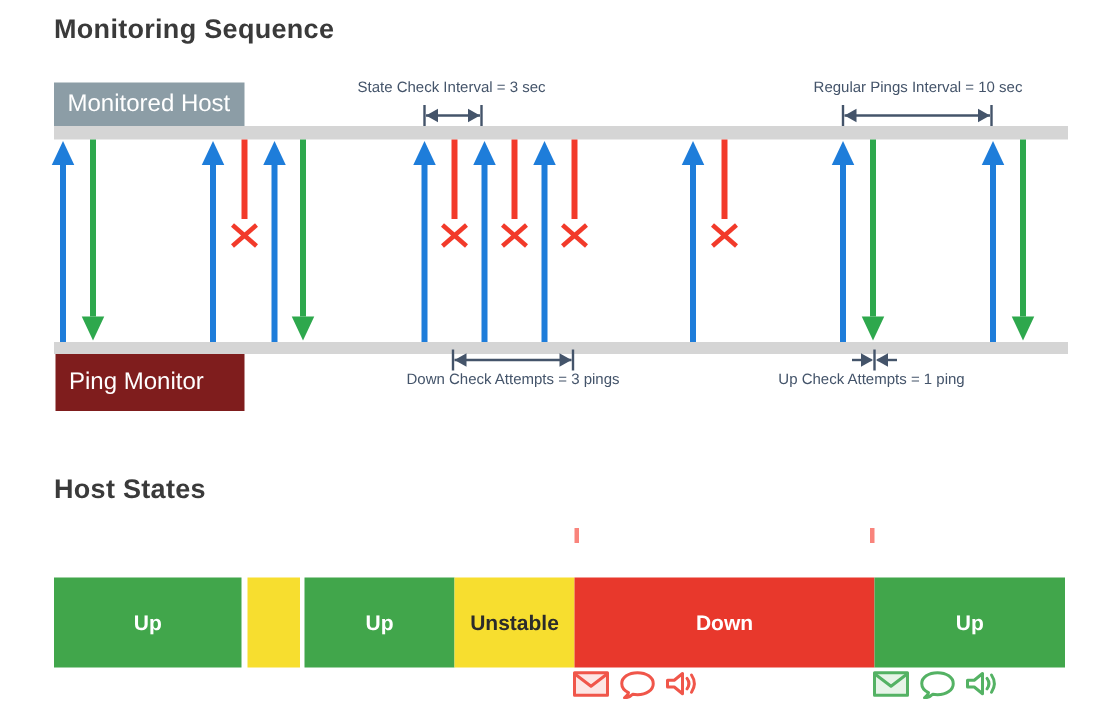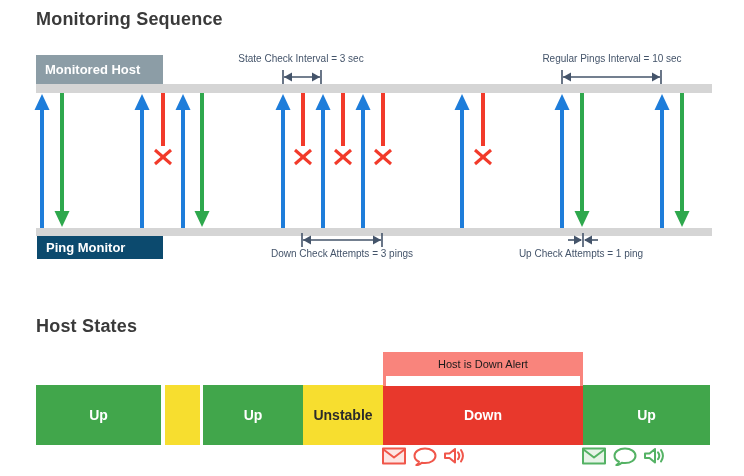--- a/index.html
+++ b/index.html
@@ -10,25 +10,25 @@
   .title{
     position:absolute;left:36px;font-size:18px;font-weight:700;color:#3a3a3a;
     white-space:nowrap;letter-spacing:.2px;
   }
   #seq-title{top:9px;}
   #states-title{top:316px;}
   .timeline-bar{position:absolute;left:36px;width:676px;background:#d5d5d5;}
   #top-bar{top:84px;height:9px;}
   #bottom-bar{top:228px;height:8px;}
   .endpoint-box{
-    position:absolute;color:#fff;font-size:13px;display:flex;align-items:center;
-    padding-left:9px;box-sizing:border-box;white-space:nowrap;font-weight:bold;
+    position:absolute;color:#fff;font-size:16px;display:flex;align-items:center;
+    padding-left:9px;box-sizing:border-box;white-space:nowrap;
   }
   #host-box{left:36px;top:55px;width:127px;height:29px;background:#8c9da6;}
-  #monitor-box{left:37px;top:236px;width:126px;height:23px;background:#0c4a6e;}
+  #monitor-box{left:37px;top:236px;width:126px;height:38px;background:#7f1d1d;}
   #arrow-layer{position:absolute;left:0;top:0;pointer-events:none;}
   .anno{
     position:absolute;transform:translateX(-50%);font-size:10px;color:#44546a;
     white-space:nowrap;
   }
   #states-bar{position:absolute;left:0;top:385px;width:744px;height:56px;}
   .segment{
     position:absolute;top:0;height:60px;display:flex;align-items:center;justify-content:center;
     font-size:14px;font-weight:700;color:#fff;
   }
@@ -179,21 +179,20 @@
   <div id="states-bar">
       <div class="segment up" style="left: 36px; width: 125px; background: rgb(65, 166, 75);">Up</div>
       <div class="segment unstable" style="left: 165px; width: 35px; background: rgb(247, 222, 47);"></div>
       <div class="segment up" style="left: 203px; width: 100px; background: rgb(65, 166, 75);">Up</div>
       <div class="segment unstable" style="left: 303px; width: 80px; background: rgb(247, 222, 47);">Unstable</div>
       <div class="segment down" style="left: 383px; width: 200px; background: rgb(232, 56, 44);">Down</div>
       <div class="segment up" style="left: 583px; width: 127px; background: rgb(65, 166, 75);">Up</div>
     </div>
 
   <div id="alert-banner">
-    <div id="alert-head">Host is Down Alert</div>
     <div id="alert-strip"></div>
   </div>
 
   <div class="icon-row" id="icons-down">
     <svg class="ic ic-red" width="26" height="20" viewBox="0 0 26 20">
       <rect class="tint" x="2" y="2.5" width="22" height="15"></rect>
       <path d="M2.5,3.5 L13,11.5 L23.5,3.5"></path>
     </svg>
     <svg class="ic ic-red" width="26" height="20" viewBox="0 0 26 20">
       <path d="M13,2.5 C7,2.5 2.5,5.6 2.5,9.7 C2.5,12.3 4.3,14.5 7,15.7 C6.8,16.9 5.9,18.2 4.4,19.2 C6.7,19.1 8.6,18.1 9.8,16.8 C10.8,17 11.9,17.1 13,17.1 C19,17.1 23.5,13.9 23.5,9.75 C23.5,5.6 19,2.5 13,2.5 Z"></path>

